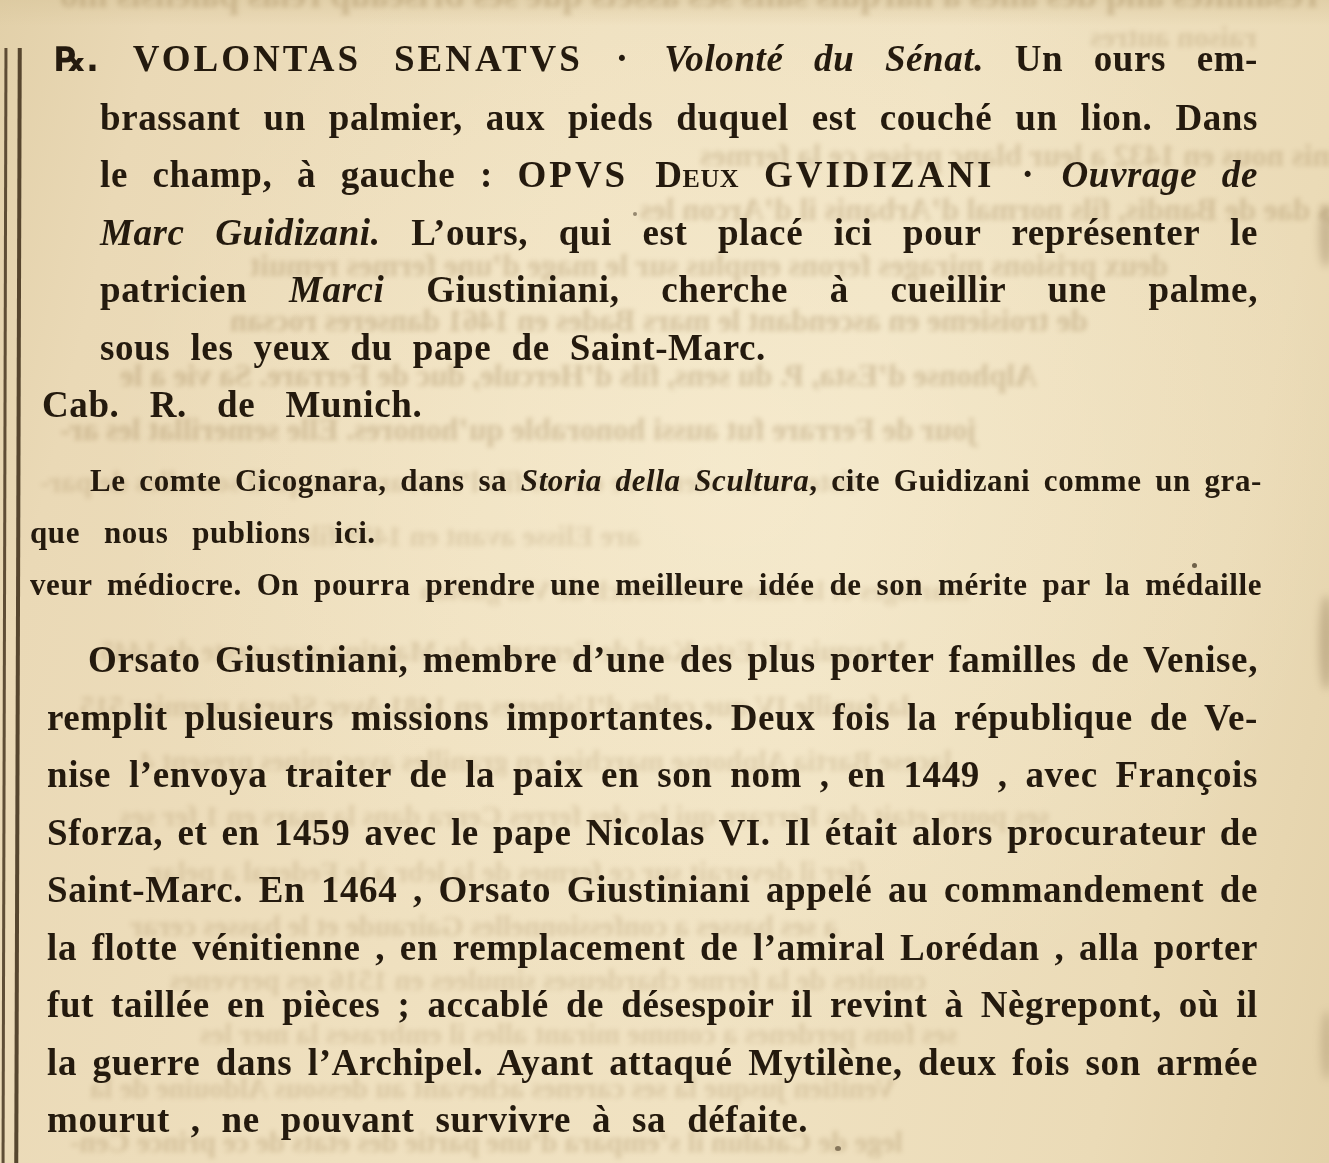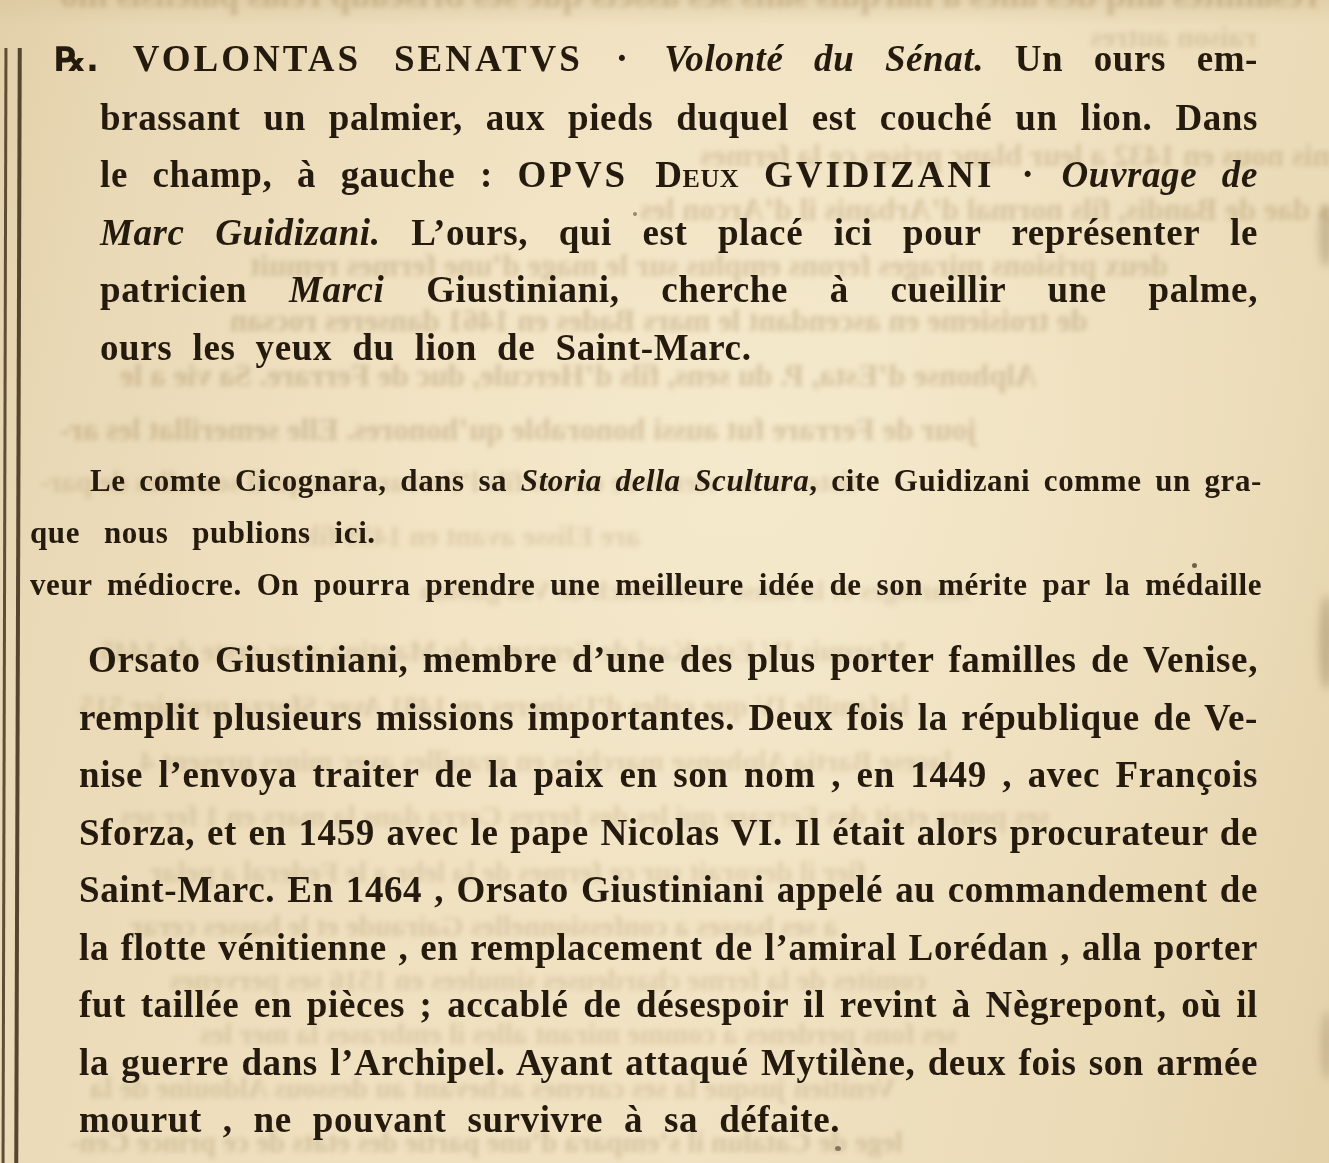--- a/index.html
+++ b/index.html
@@ -39,21 +39,21 @@
   #entry .line.first { margin-left: 13px; }
   #entry .line.last:not(.cab) { word-spacing: 0.28em; }
   #entry .line.cab { margin-left: 0; word-spacing: 0.55em; }
 
   #note { left: 30px; right: 67px; top: 455px; font-size: 31px; font-family: Liberation Serif, serif; }
   #note .line { line-height: 52px; }
   #note .line.first { margin-left: 60px; }
   #note .line.last { word-spacing: 0.5em; }
 
   #bio { left: 47px; right: 71px; top: 631px; font-size: 37px; }
-  #bio .line { line-height: 57.5px; margin-left: 32px; }
+  #bio .line { line-height: 57.5px; }
   #bio .line.first { margin-left: 41px; }
   #bio .line.last { word-spacing: 0.3em; }
 
   .ghost {
     position: absolute; color: #8d6f3e; font-weight: 700;
     filter: blur(2.6px); transform: scaleX(-1);
     white-space: nowrap; pointer-events: none; font-size: 33px;
   }
   .smudge { position: absolute; background: #7c6543; filter: blur(4px); border-radius: 50%; }
   .speck  { position: absolute; background: #3a2c18; border-radius: 50%; }
@@ -96,21 +96,22 @@
   <div class="speck" style="left:1192px; top:563px; width:5px; height:5px; opacity:.7;"></div>
   <div class="speck" style="left:835px; top:1146px; width:6px; height:5px; opacity:.55;"></div>
   <div class="speck" style="left:633px; top:212px; width:4px; height:4px; opacity:.5;"></div>
 
   <div class="para" id="entry">
       <div class="line first"><span class="rx">℞. </span><span class="caps">VOLONTAS SENATVS · </span><span class="it">Volonté du Sénat.</span><span> Un ours em-</span></div>
       <div class="line"><span>brassant un palmier, aux pieds duquel est couché un lion. Dans</span></div>
       <div class="line"><span>le champ, à gauche : </span><span class="caps">OPVS </span><span class="sc">Deux</span><span> </span><span class="caps">GVIDIZANI ·</span><span> </span><span class="it">Ouvrage de</span></div>
       <div class="line"><span class="it">Marc Guidizani.</span><span> L’ours, qui est placé ici pour représenter le</span></div>
       <div class="line"><span>patricien </span><span class="it">Marci</span><span> Giustiniani, cherche à cueillir une palme,</span></div>
-      <div class="line last"><span>ours les yeux du lion de Saint-Marc.</span></div>
+      <div class="line last"><span>sous les yeux du pape de Saint-Marc.</span></div>
+      <div class="line cab last"><span>Cab. R. de Munich.</span></div>
     </div>
 
   <div class="para" id="note">
       <div class="line first"><span>Le comte Cicognara, dans sa </span><span class="it">Storia della Scultura</span><span>, cite Guidizani comme un gra-</span></div>
       <div class="line last"><span>que nous publions ici.</span></div>
       <div class="line"><span>veur médiocre. On pourra prendre une meilleure idée de son mérite par la médaille</span></div>
     </div>
 
   <div class="para" id="bio">
       <div class="line first"><span>Orsato Giustiniani, membre d’une des plus porter familles de Venise,</span></div>

